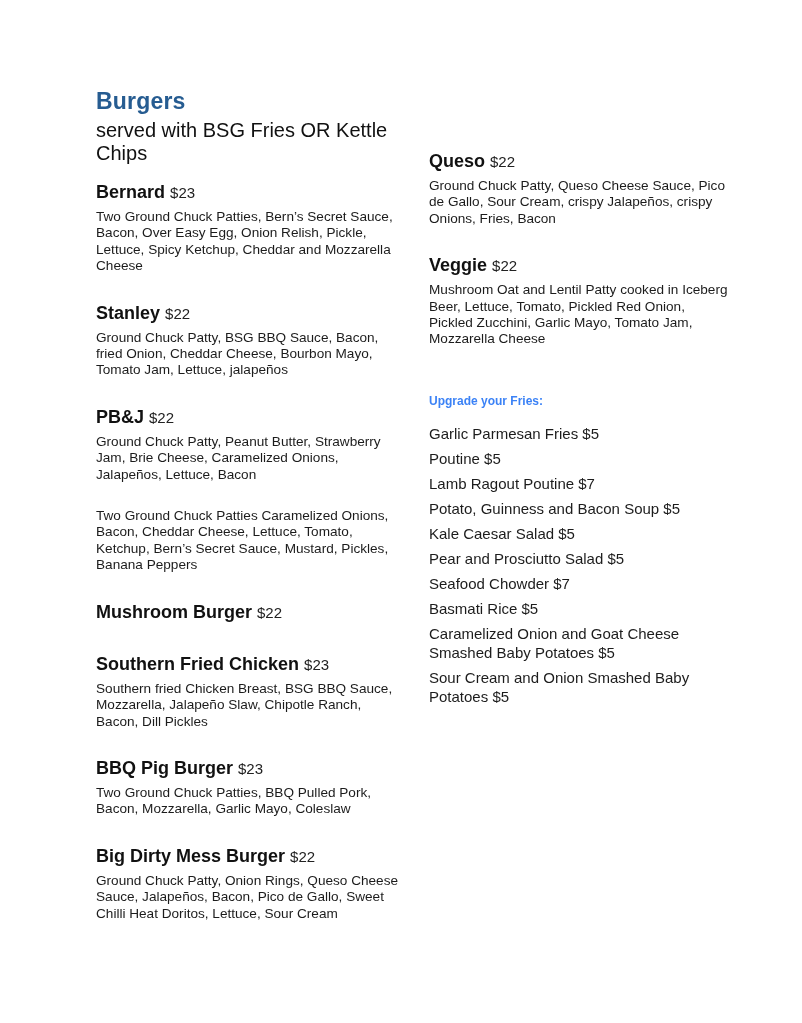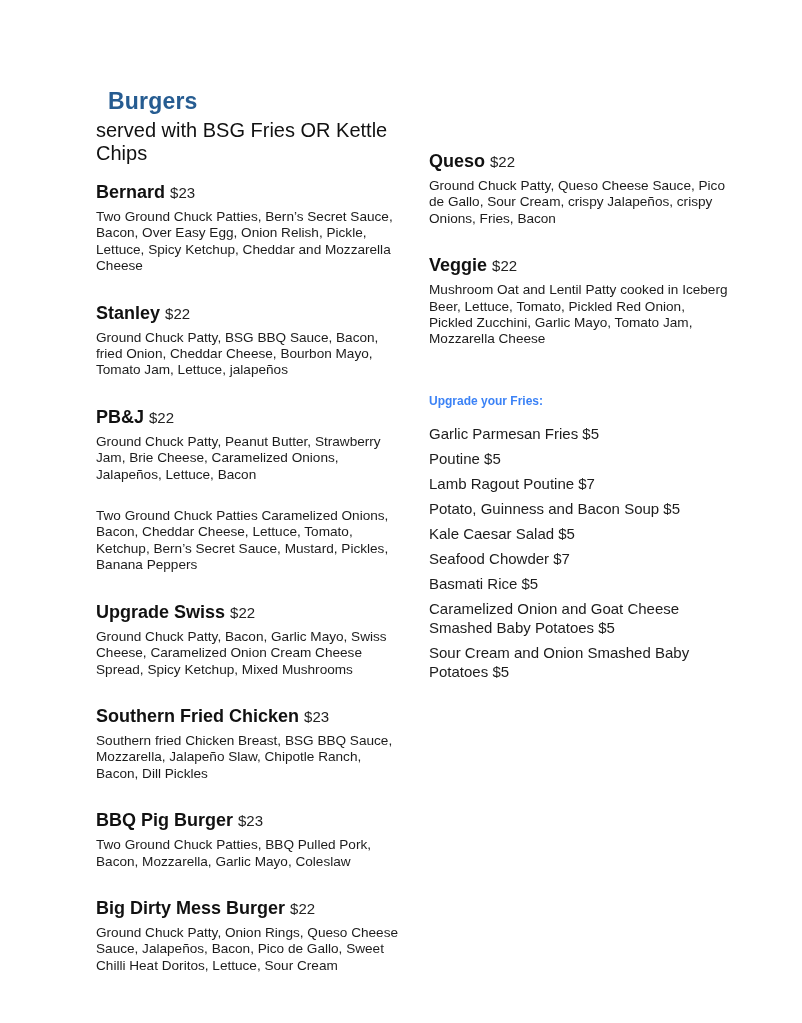--- a/index.html
+++ b/index.html
@@ -10,21 +10,21 @@
     background: #ffffff;
     font-family: "Liberation Sans", sans-serif;
     color: #1a1a1a;
     overflow: hidden;
   }
   .col { position: absolute; }
   .col-left  { left: 96px;  top: 88px;  width: 305px; }
   .col-right { left: 429px; top: 148px; width: 303px; }
 
   .page-title {
-    margin: 0 0 4px 12px;
+    margin: 0 0 4px 0;
     font-size: 23px;
     font-weight: bold;
     letter-spacing: 0.2px;
   }
   .page-subtitle {
     margin: 0 0 14px 0;
     font-size: 20px;
     color: #111111;
   }
 
@@ -83,22 +83,21 @@
   <div class="menu-item">
     <h3 class="item-title"><span class="nm">PB&amp;J</span> <span class="pr">$22</span></h3>
     <p class="item-desc">Ground Chuck Patty, Peanut Butter, Strawberry Jam, Brie Cheese, Caramelized Onions, Jalapeños, Lettuce, Bacon</p>
   </div>
 
   <div class="menu-item">
     <p class="item-desc">Two Ground Chuck Patties Caramelized Onions, Bacon, Cheddar Cheese, Lettuce, Tomato, Ketchup, Bern’s Secret Sauce, Mustard, Pickles, Banana Peppers</p>
   </div>
 
   <div class="menu-item">
-    <h3 class="item-title"><span class="nm">Upgrade Swiss</span> <span class="pr">$22</span></h3>
-    <p class="item-desc">Ground Chuck Patty, Bacon, Garlic Mayo, Swiss Cheese, Caramelized Onion Cream Cheese Spread, Spicy Ketchup, Mixed Mushrooms</p>
+    <h3 class="item-title"><span class="nm">Mushroom Burger</span> <span class="pr">$22</span></h3>
   </div>
 
   <div class="menu-item">
     <h3 class="item-title"><span class="nm">Southern Fried Chicken</span> <span class="pr">$23</span></h3>
     <p class="item-desc">Southern fried Chicken Breast, BSG BBQ Sauce, Mozzarella, Jalapeño Slaw, Chipotle Ranch, Bacon, Dill Pickles</p>
   </div>
 
   <div class="menu-item">
     <h3 class="item-title"><span class="nm">BBQ Pig Burger</span> <span class="pr">$23</span></h3>
     <p class="item-desc">Two Ground Chuck Patties, BBQ Pulled Pork, Bacon, Mozzarella, Garlic Mayo, Coleslaw</p>
@@ -129,20 +128,21 @@
   <p class="upgrade-item">Garlic Parmesan Fries $5</p>
 
   <p class="upgrade-item">Poutine $5</p>
 
   <p class="upgrade-item">Lamb Ragout Poutine $7</p>
 
   <p class="upgrade-item">Potato, Guinness and Bacon Soup $5</p>
 
   <p class="upgrade-item">Kale Caesar Salad $5</p>
 
+  <p class="upgrade-item">Pear and Prosciutto Salad $5</p>
 
   <p class="upgrade-item">Seafood Chowder $7</p>
 
   <p class="upgrade-item">Basmati Rice $5</p>
 
   <p class="upgrade-item">Caramelized Onion and Goat Cheese Smashed Baby Potatoes $5</p>
 
   <p class="upgrade-item">Sour Cream and Onion Smashed Baby Potatoes $5</p>
 </div>
   </div>

